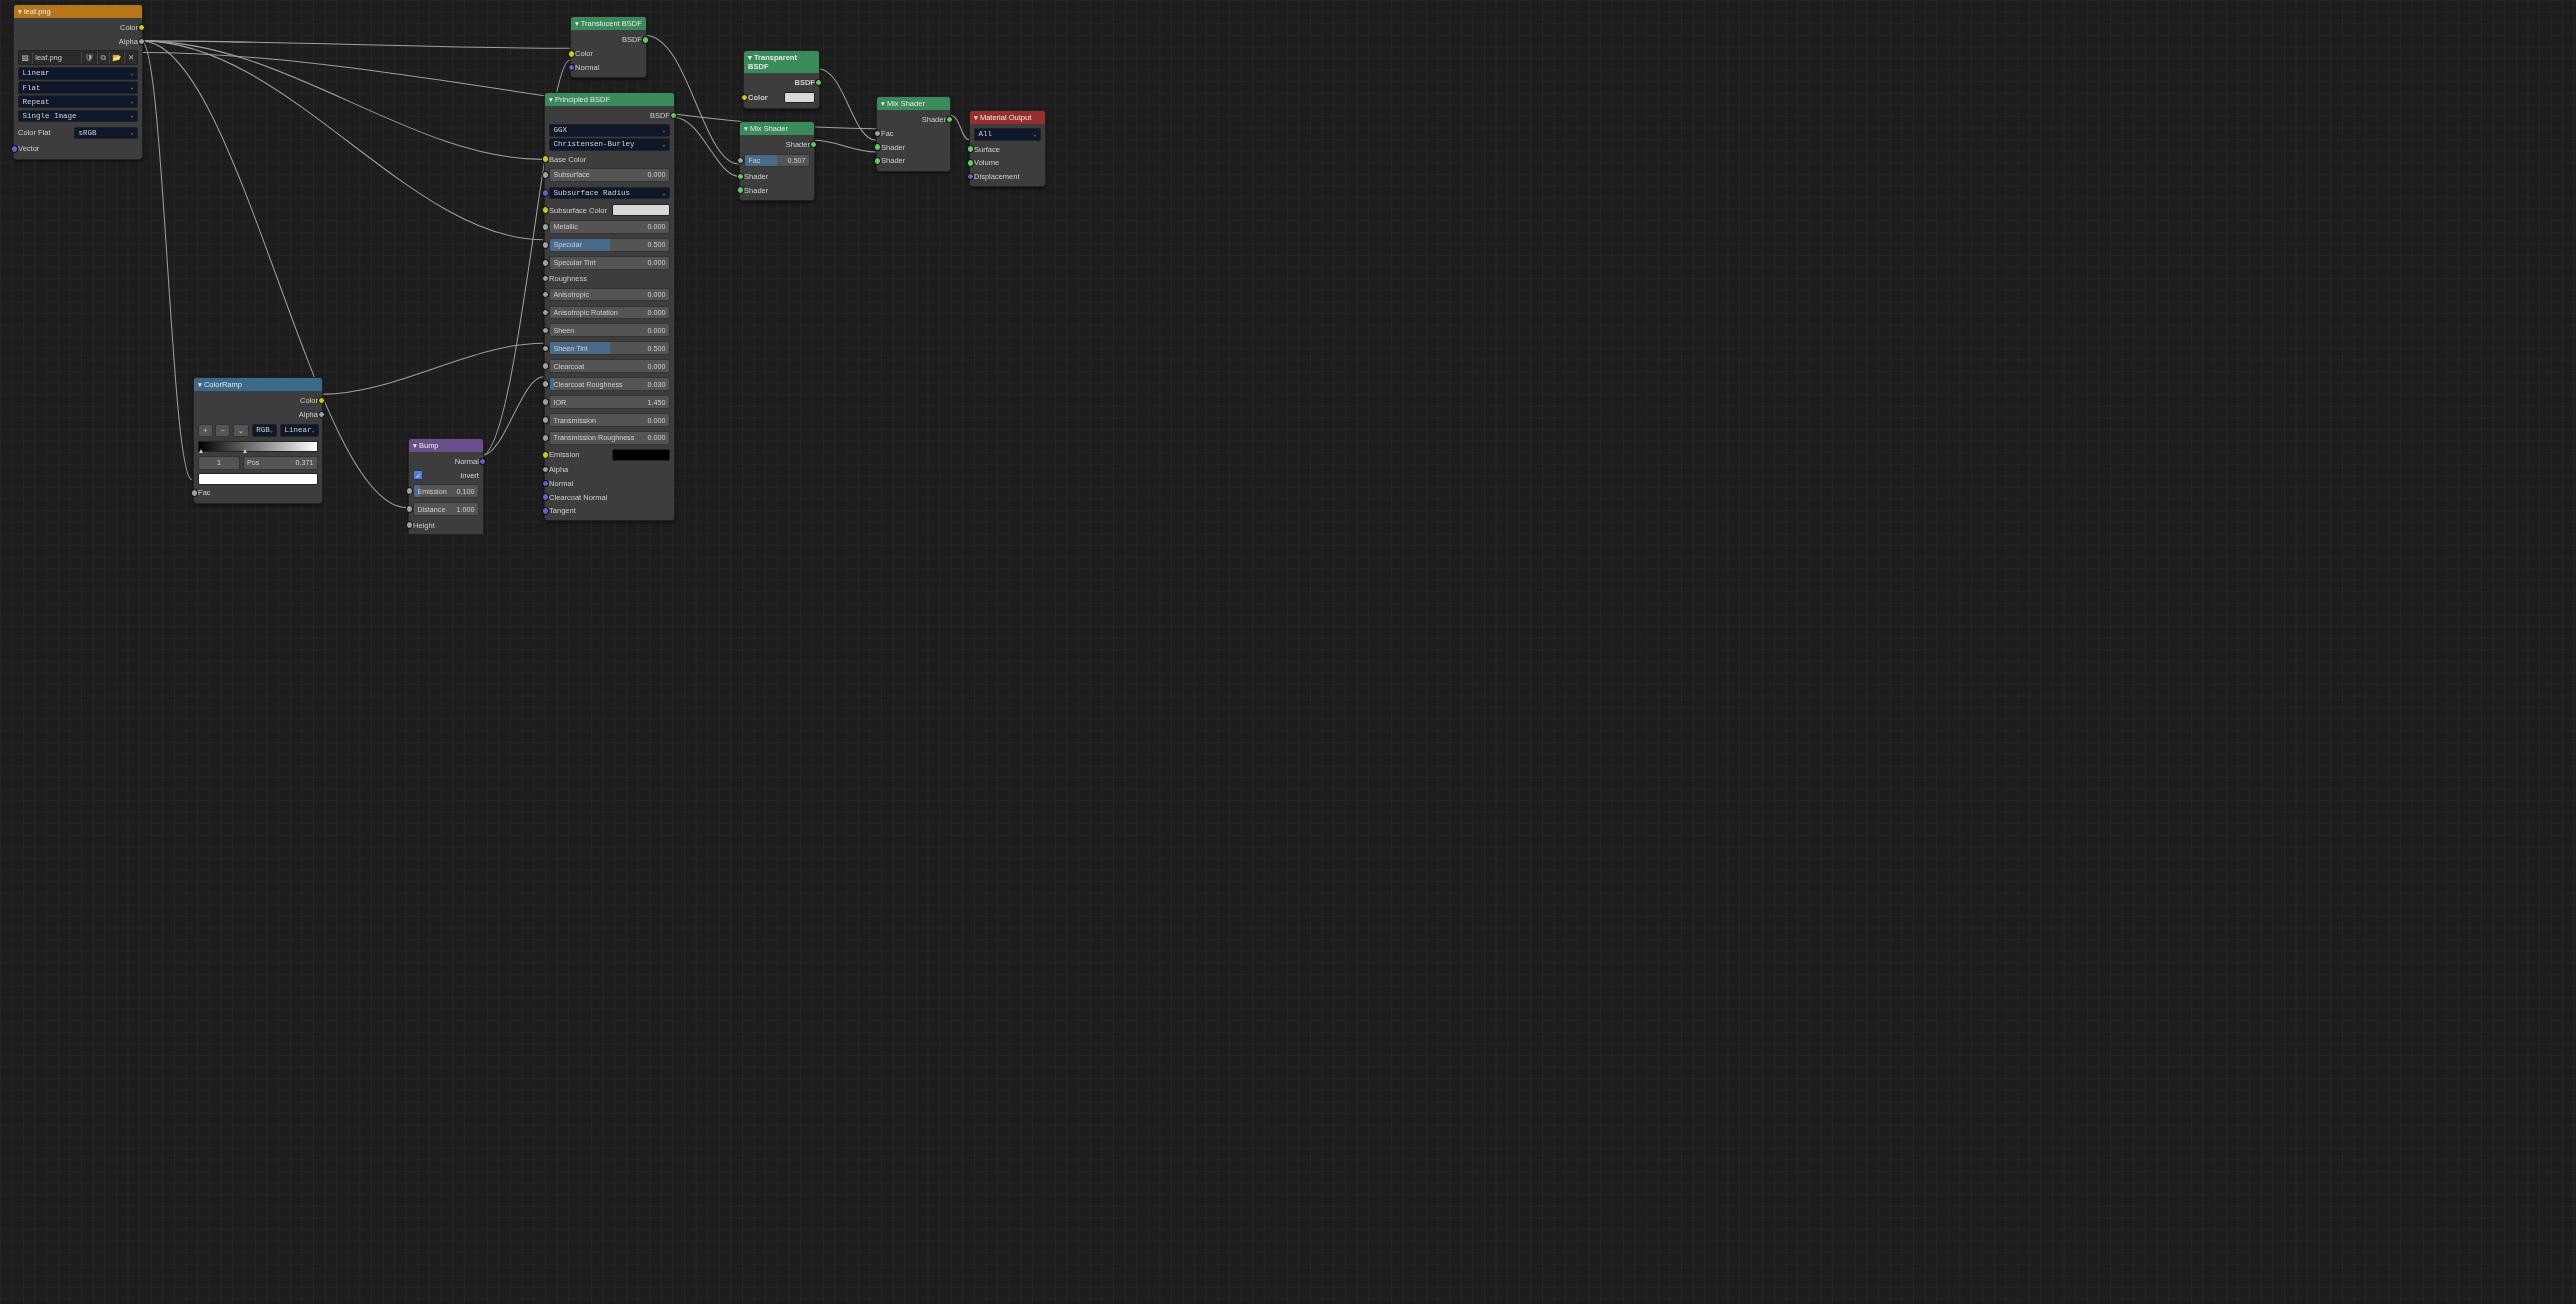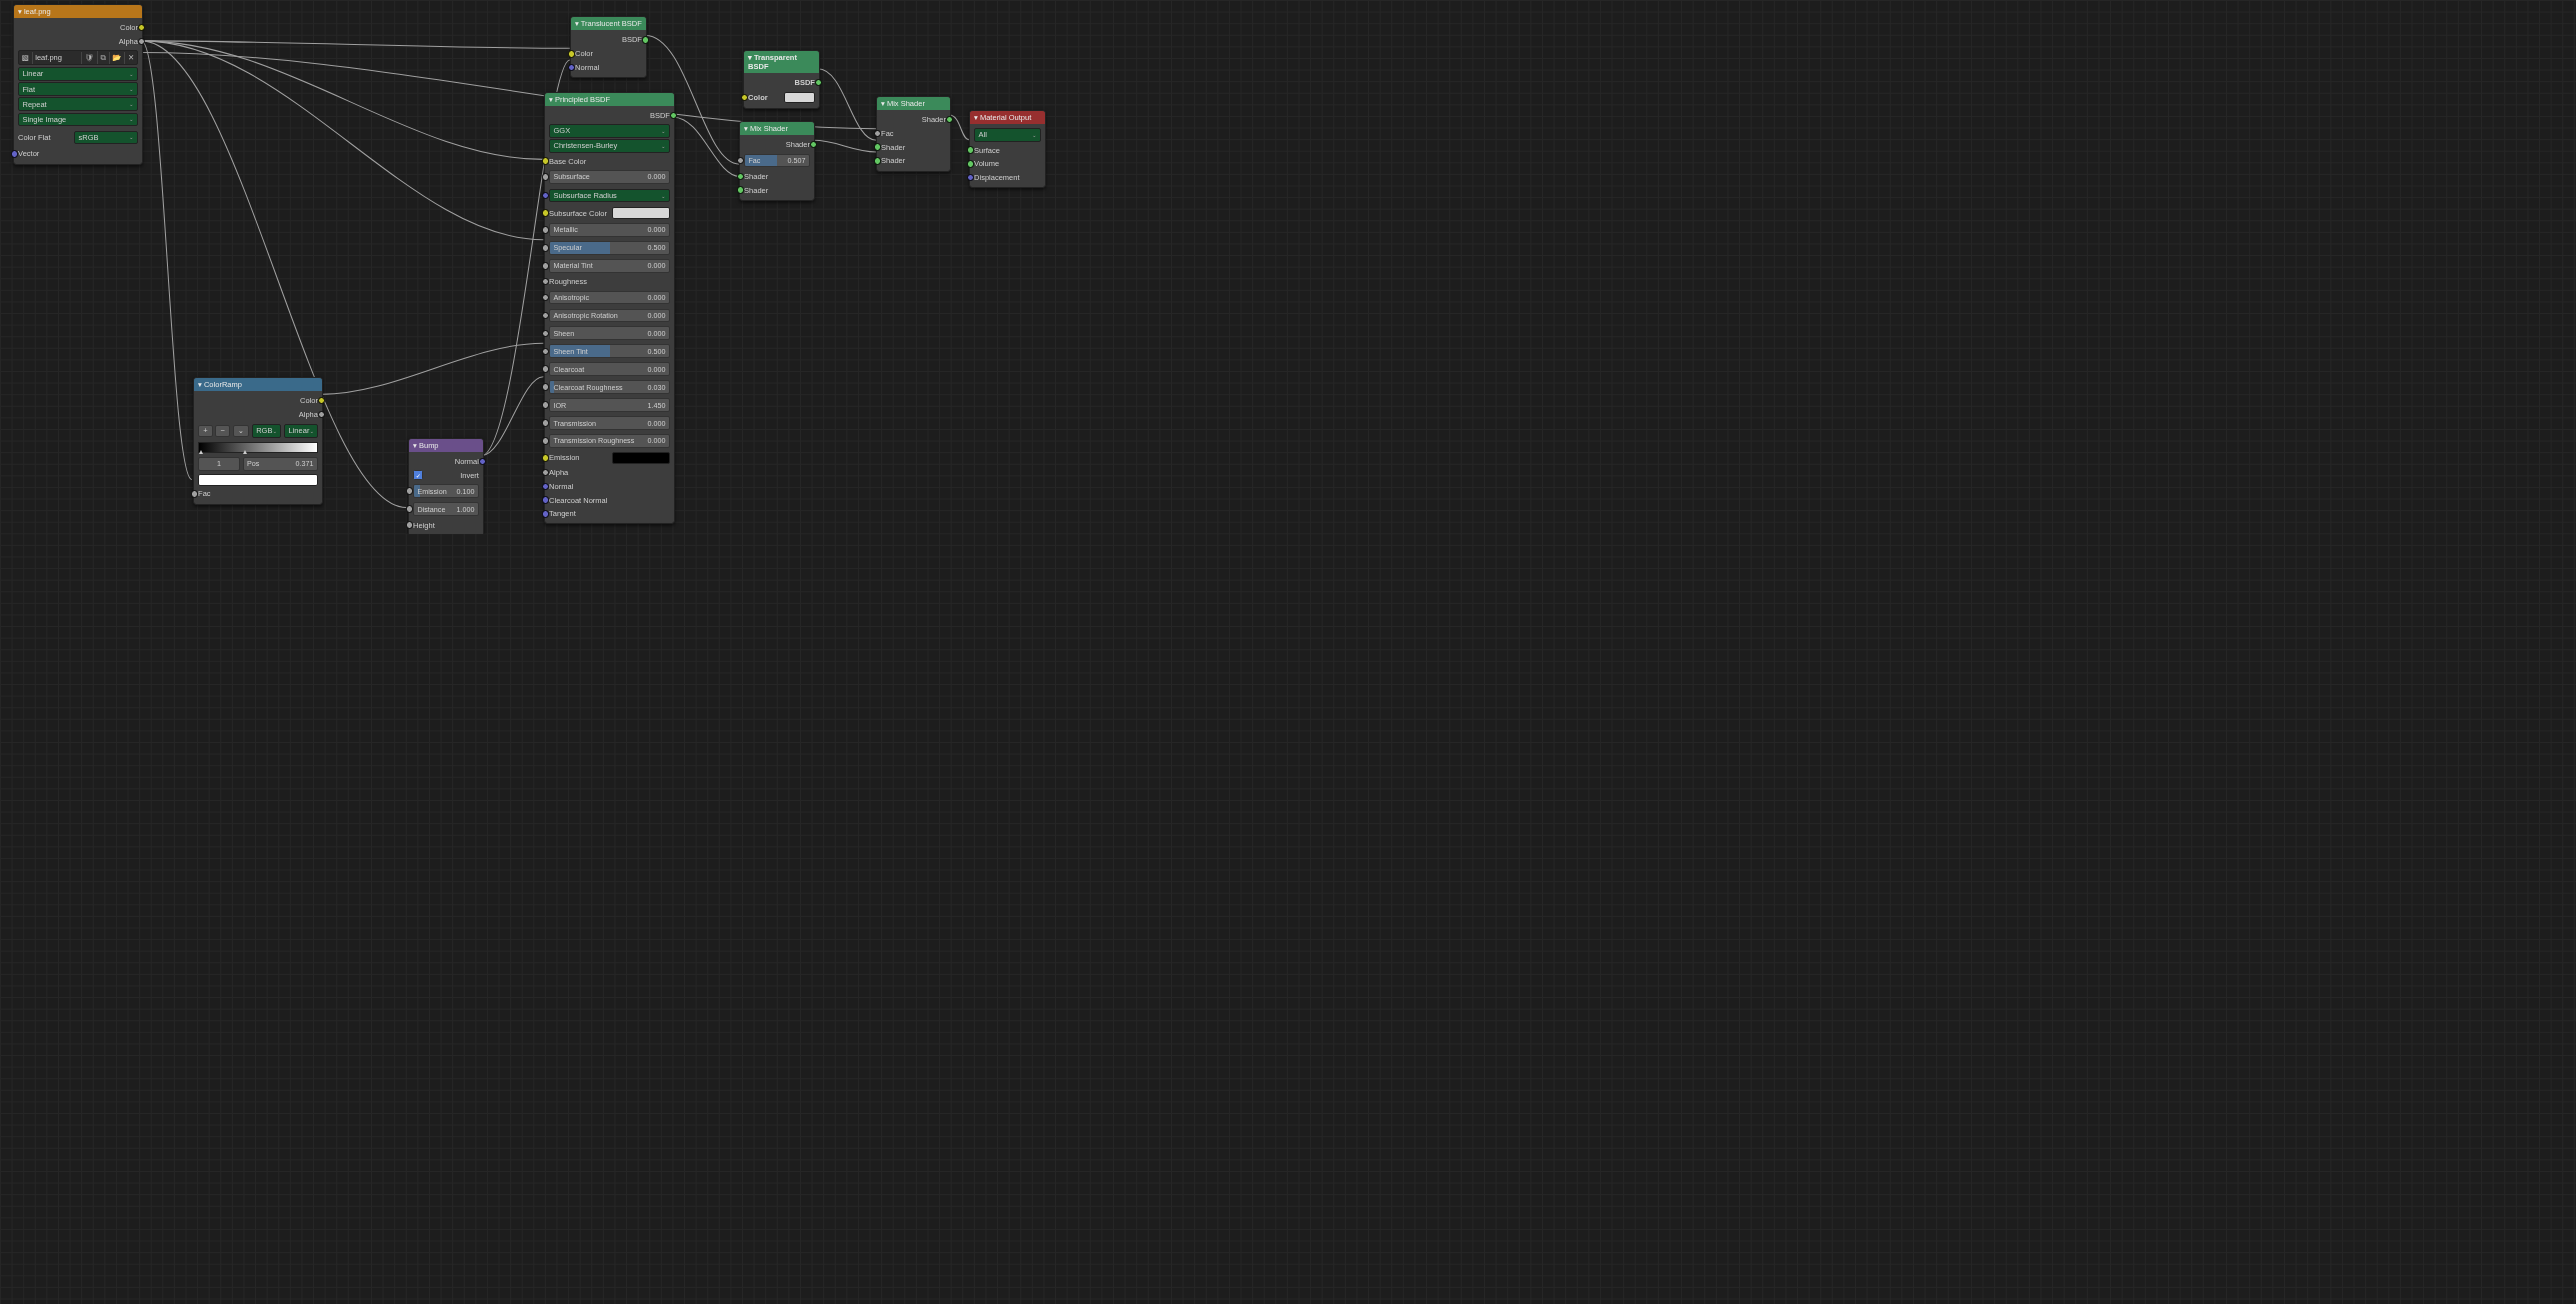--- a/index.html
+++ b/index.html
@@ -55,29 +55,30 @@
   position: absolute;
 }
 .socket.output { right: -7.5px; }
 .socket.input { left: -7.5px; }
 .sock-color { background: #c7c729; }
 .sock-shader { background: #63c763; }
 .sock-normal { background: #6363c7; }
 .sock-float { background: #a0a0a0; }
 .sock-vector { background: #6363c7; }
 .select-field {
-  background: #14532d;
+  background: #0f172a;
   border: 0.7px solid #222;
   border-radius: 2px;
   padding: 1.4px 3.4px;
   margin: 1.4px 0;
   display: flex;
   justify-content: space-between;
   align-items: center;
   color: #cfcfcf;
+  font-family: Liberation Mono, monospace;
 }
 .select-field .chev { font-size: 5.5px; color: #999; }
 .slider-field {
   background: #545454;
   border: 0.7px solid #333;
   border-radius: 2px;
   padding: 1.4px 3.4px;
   margin: 0.7px 0;
   display: flex;
   justify-content: space-between;
@@ -341,21 +342,21 @@
         <div class="slider-field" style="flex:1">
           <div class="slider-fill" style="width:50%"></div>
           <span class="slider-text">Specular</span>
           <span class="slider-text">0.500</span>
         </div>
       </div>
     <div class="row">
         <div class="socket input sock-float"></div>
         <div class="slider-field" style="flex:1">
           <div class="slider-fill" style="width:0%"></div>
-          <span class="slider-text">Material Tint</span>
+          <span class="slider-text">Specular Tint</span>
           <span class="slider-text">0.000</span>
         </div>
       </div>
     <div class="row row-left">
         <div class="socket input sock-float"></div>
         <span>Roughness</span>
       </div>
     <div class="row">
         <div class="socket input sock-float"></div>
         <div class="slider-field" style="flex:1">

